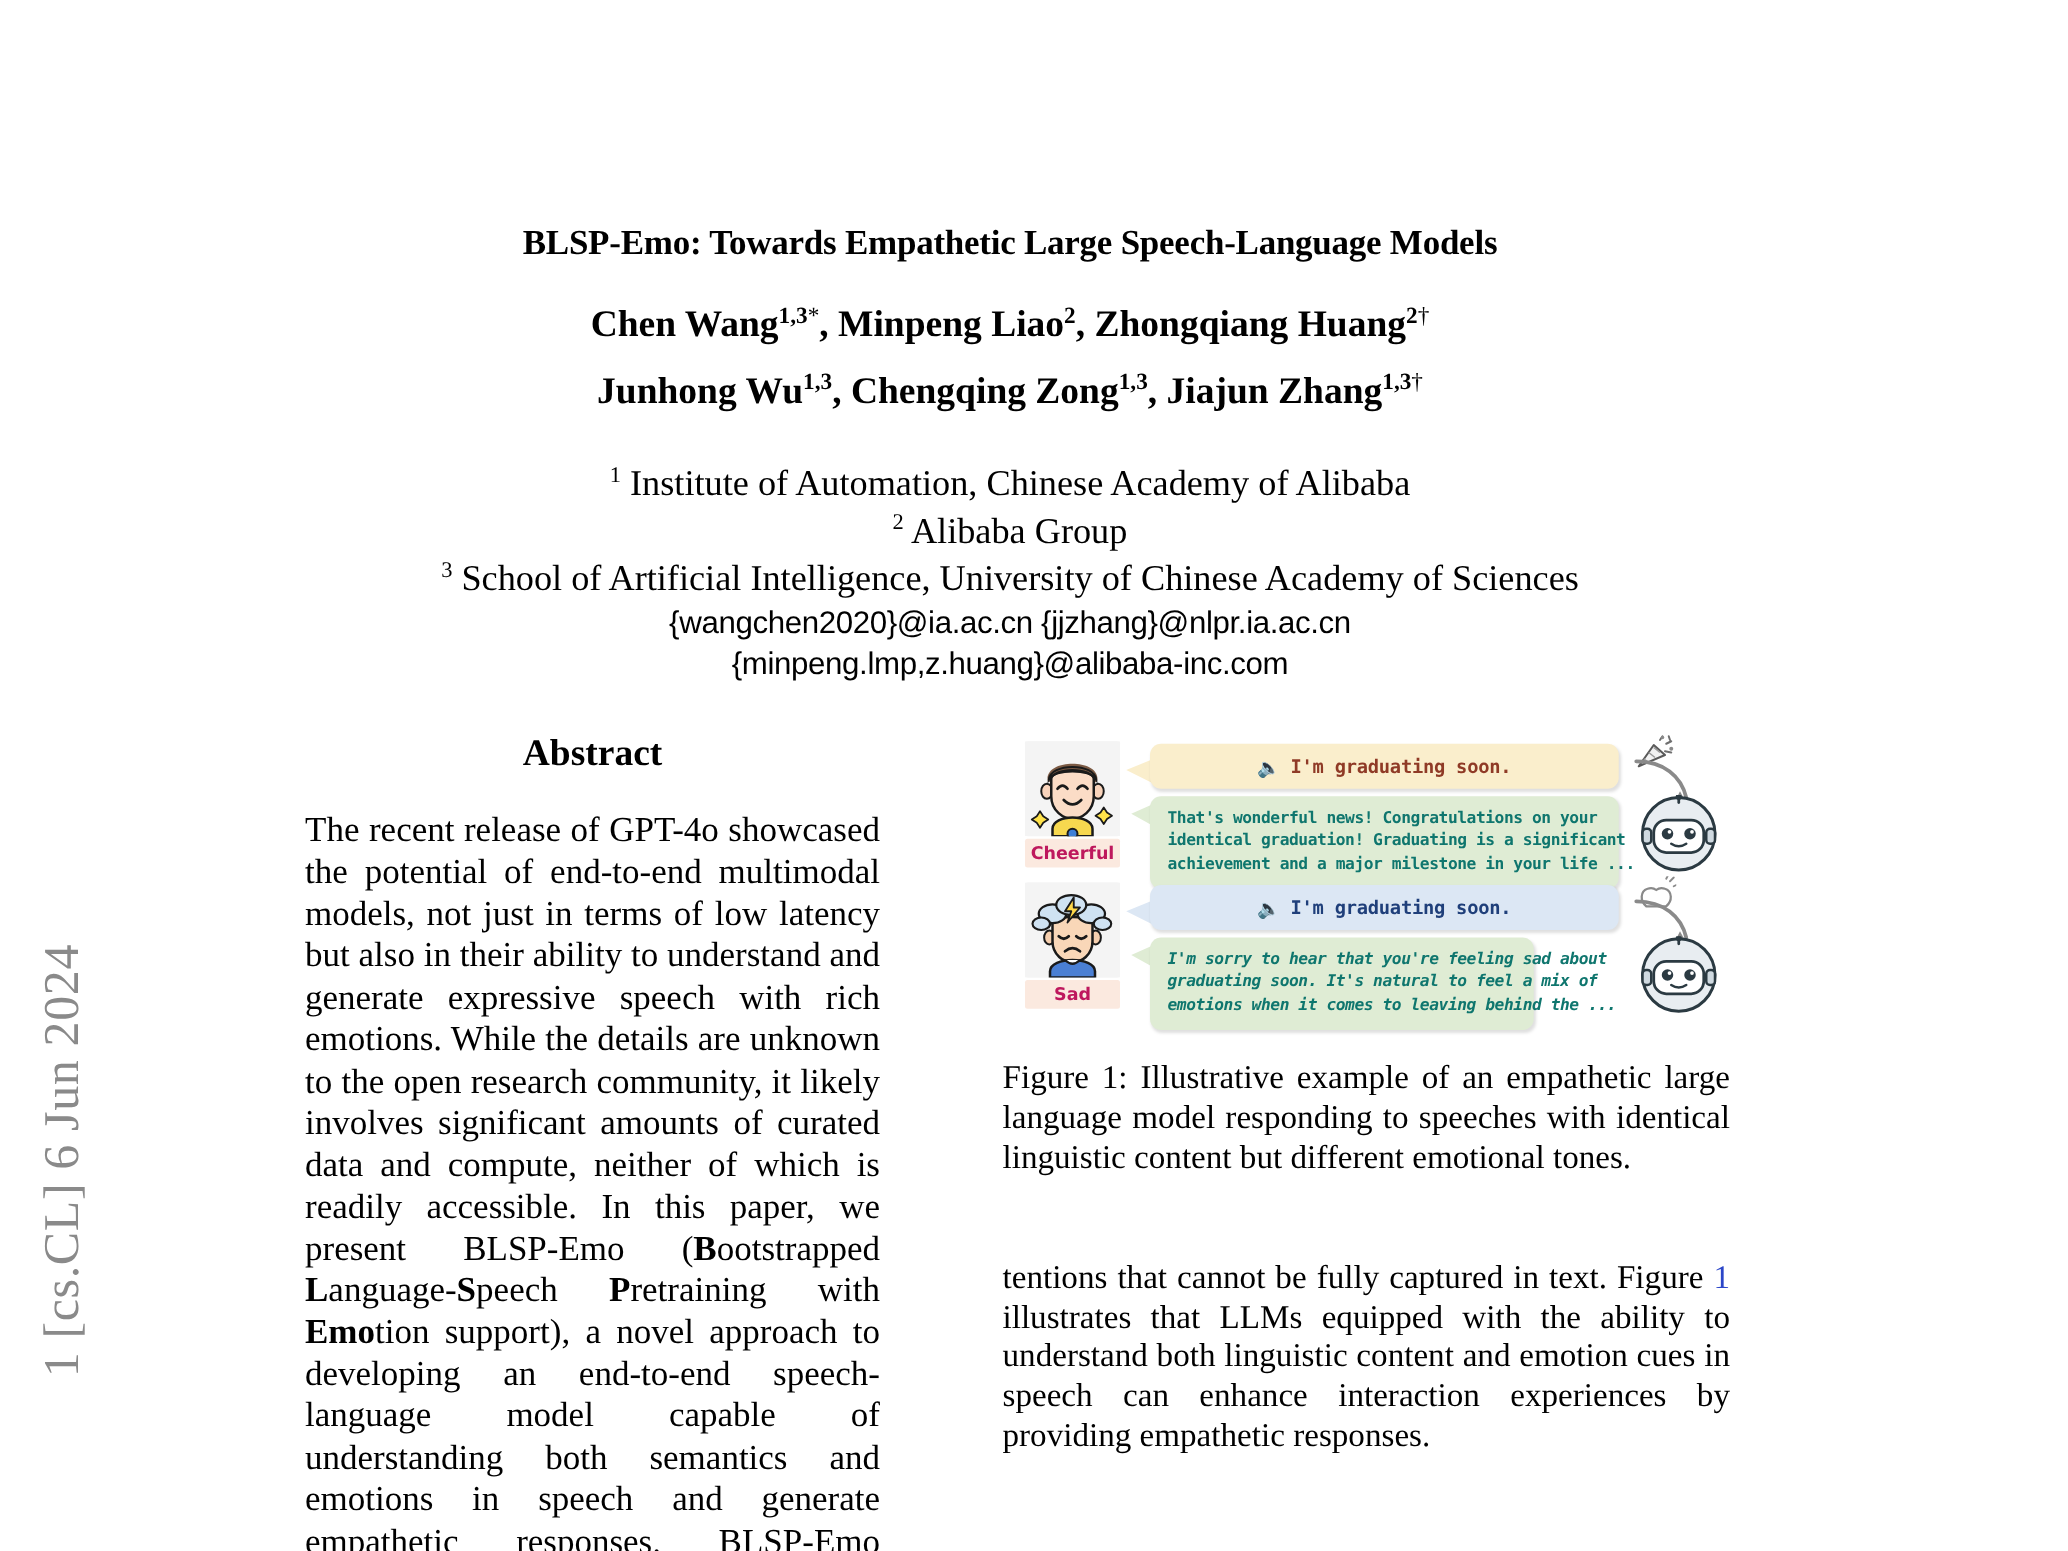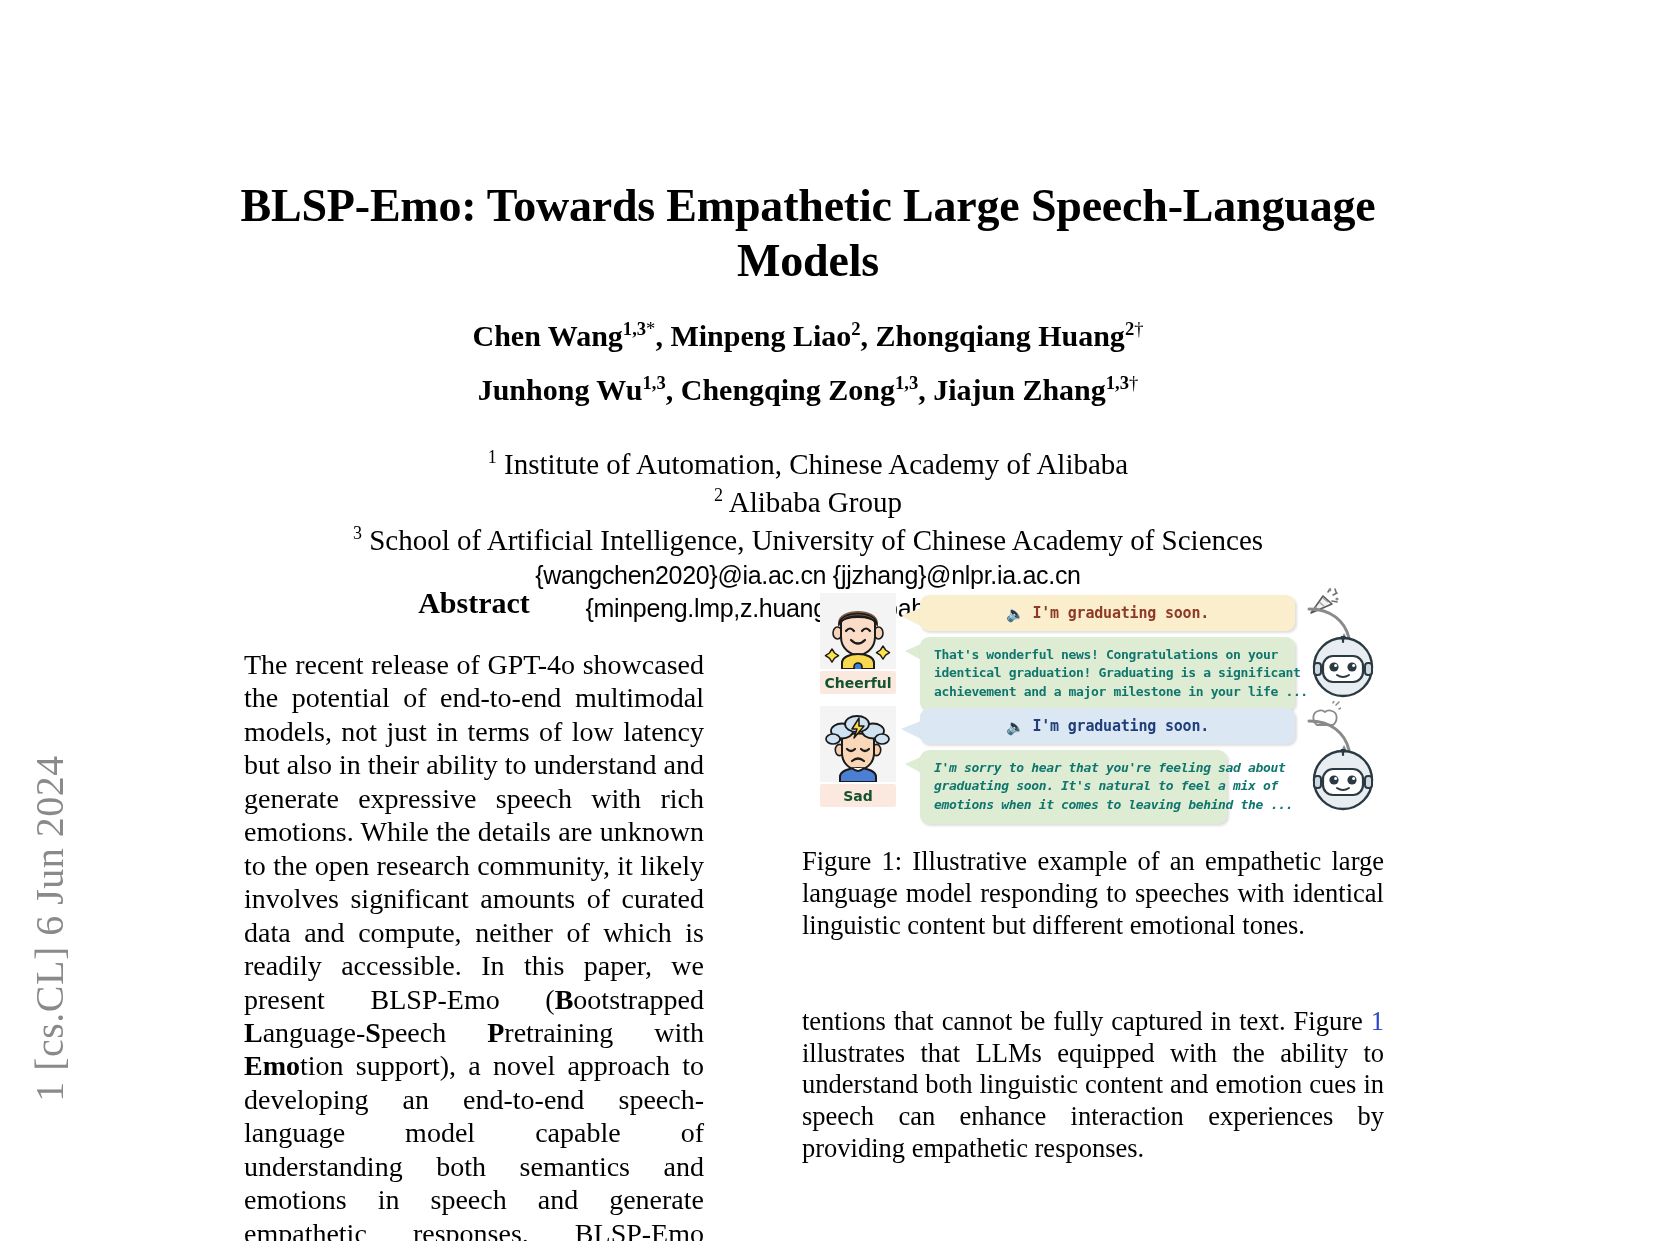--- a/index.html
+++ b/index.html
@@ -43,21 +43,21 @@
 
   
   #title-block {
     position: absolute;
     left: 228px;
     top: 178px;
     width: 1160px;
     text-align: center;
   }
   #paper-title {
-    font-size: 46px;
+    font-size: 28px;
     font-weight: bold;
     line-height: 1.2;
     margin: 0;
     letter-spacing: -0.2px;
   }
   .author-line {
     font-size: 30px;
     font-weight: bold;
     line-height: 1.28;
     margin: 15px;
@@ -153,21 +153,21 @@
   }
   .emo-label {
     position: absolute;
     width: 76px;
     height: 23px;
     background: #fbe9df;
     border-radius: 2px;
     font-family: "DejaVu Sans", "Liberation Sans", sans-serif;
     font-size: 14px;
     font-weight: bold;
-    color: #14532d;
+    color: #be185d;
     display: flex;
     align-items: center;
     justify-content: center;
   }
 
   .bubble {
     position: absolute;
     border-radius: 9px;
     box-sizing: border-box;
     font-family: "DejaVu Sans Mono", "Liberation Mono", monospace;

